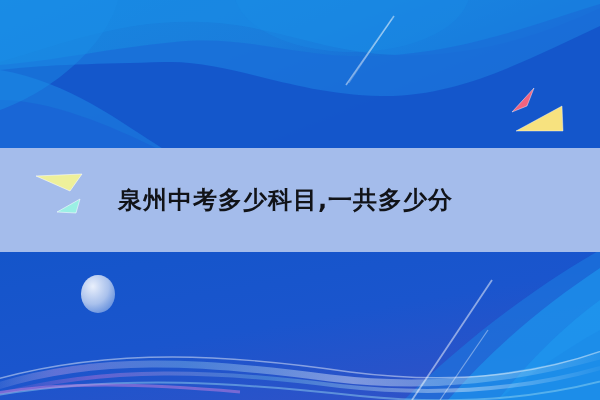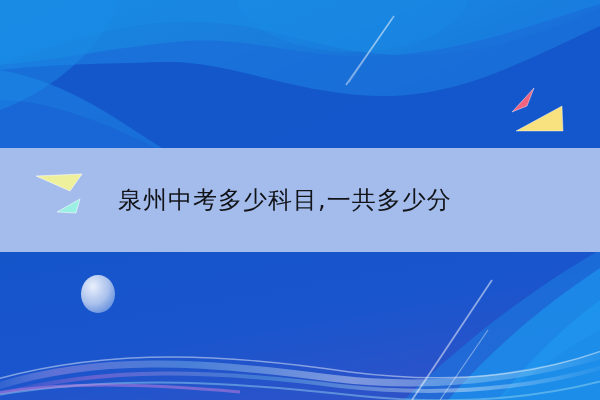--- a/index.html
+++ b/index.html
@@ -29,21 +29,21 @@
     background:#a4bceb;
     display:flex;
     align-items:center;
     z-index:6;
   }
 
   #title-text{
     margin-left:118px;
     font-family:"DejaVu Sans","Liberation Sans",sans-serif;
     font-size:24px;
-    font-weight:normal;
+    font-weight:bold;
     color:#111318;
     letter-spacing:1px;
     white-space:nowrap;
     line-height:1;
     text-align:right;
   }
 
   .band-deco{
     position:absolute;
     z-index:7;

